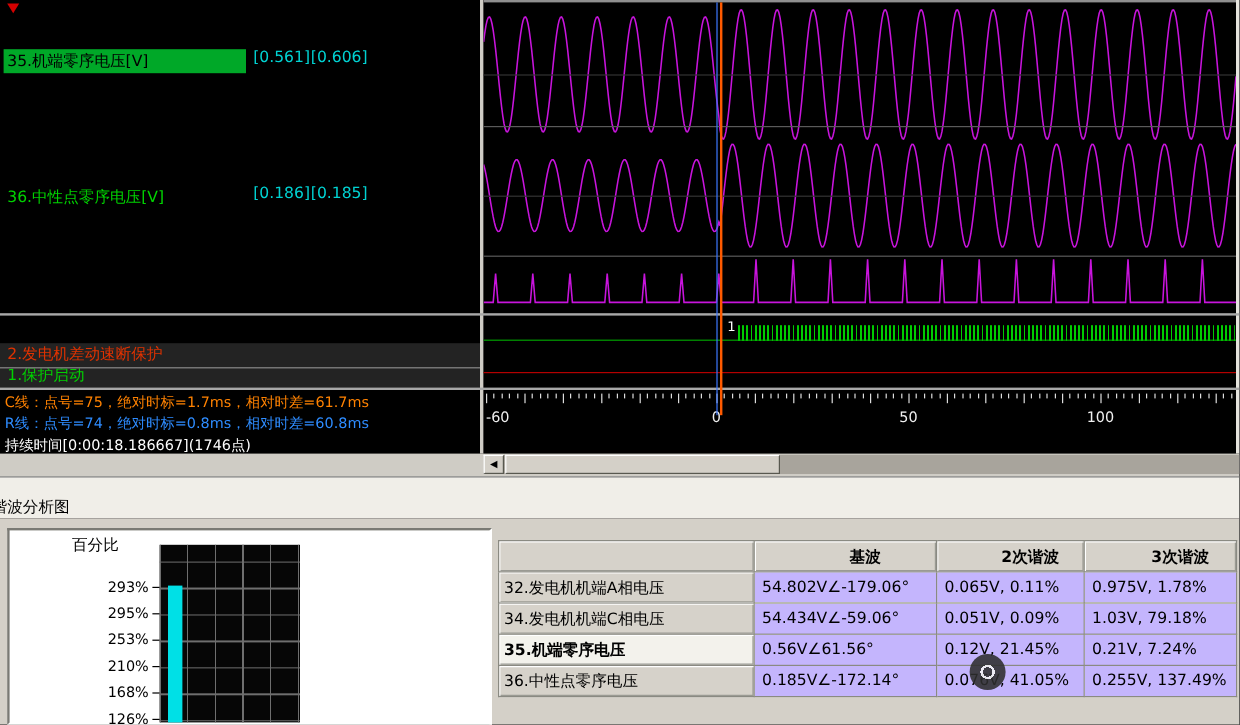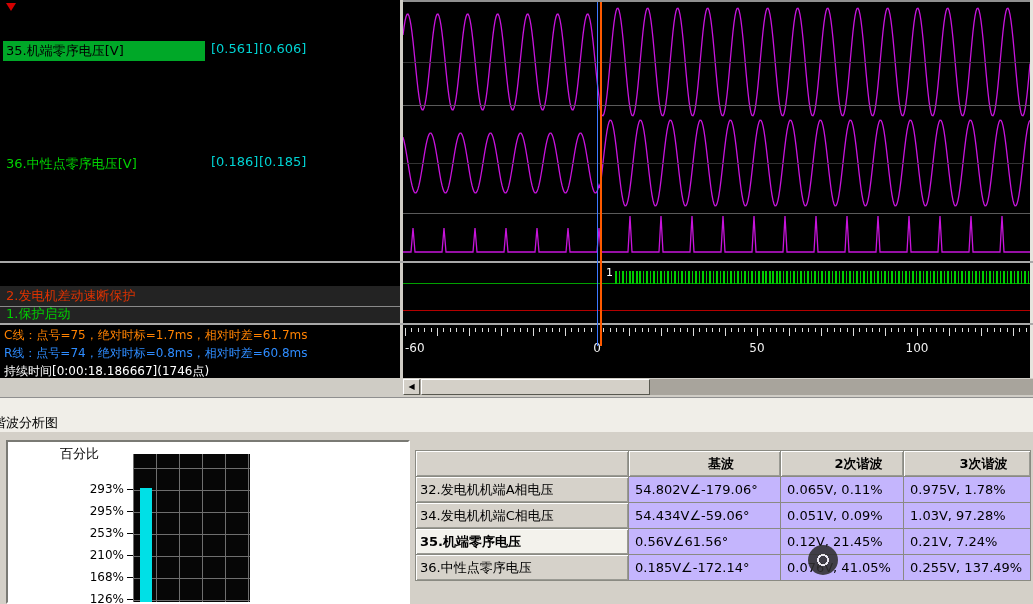--- a/index.html
+++ b/index.html
@@ -264,21 +264,21 @@
           <tr>
             <td class="name-cell">32.发电机机端A相电压</td>
             <td class="val-cell">54.802V∠-179.06°</td>
             <td class="val-cell">0.065V, 0.11%</td>
             <td class="val-cell">0.975V, 1.78%</td>
           </tr>
           <tr>
             <td class="name-cell">34.发电机机端C相电压</td>
             <td class="val-cell">54.434V∠-59.06°</td>
             <td class="val-cell">0.051V, 0.09%</td>
-            <td class="val-cell">1.03V, 97.28%</td>
+            <td class="val-cell">1.03V, 79.18%</td>
           </tr>
           <tr>
             <td class="name-cell sel">35.机端零序电压</td>
             <td class="val-cell">0.56V∠61.56°</td>
             <td class="val-cell">0.12V, 21.45%</td>
             <td class="val-cell">0.21V, 7.24%</td>
           </tr>
           <tr>
             <td class="name-cell">36.中性点零序电压</td>
             <td class="val-cell">0.185V∠-172.14°</td>

